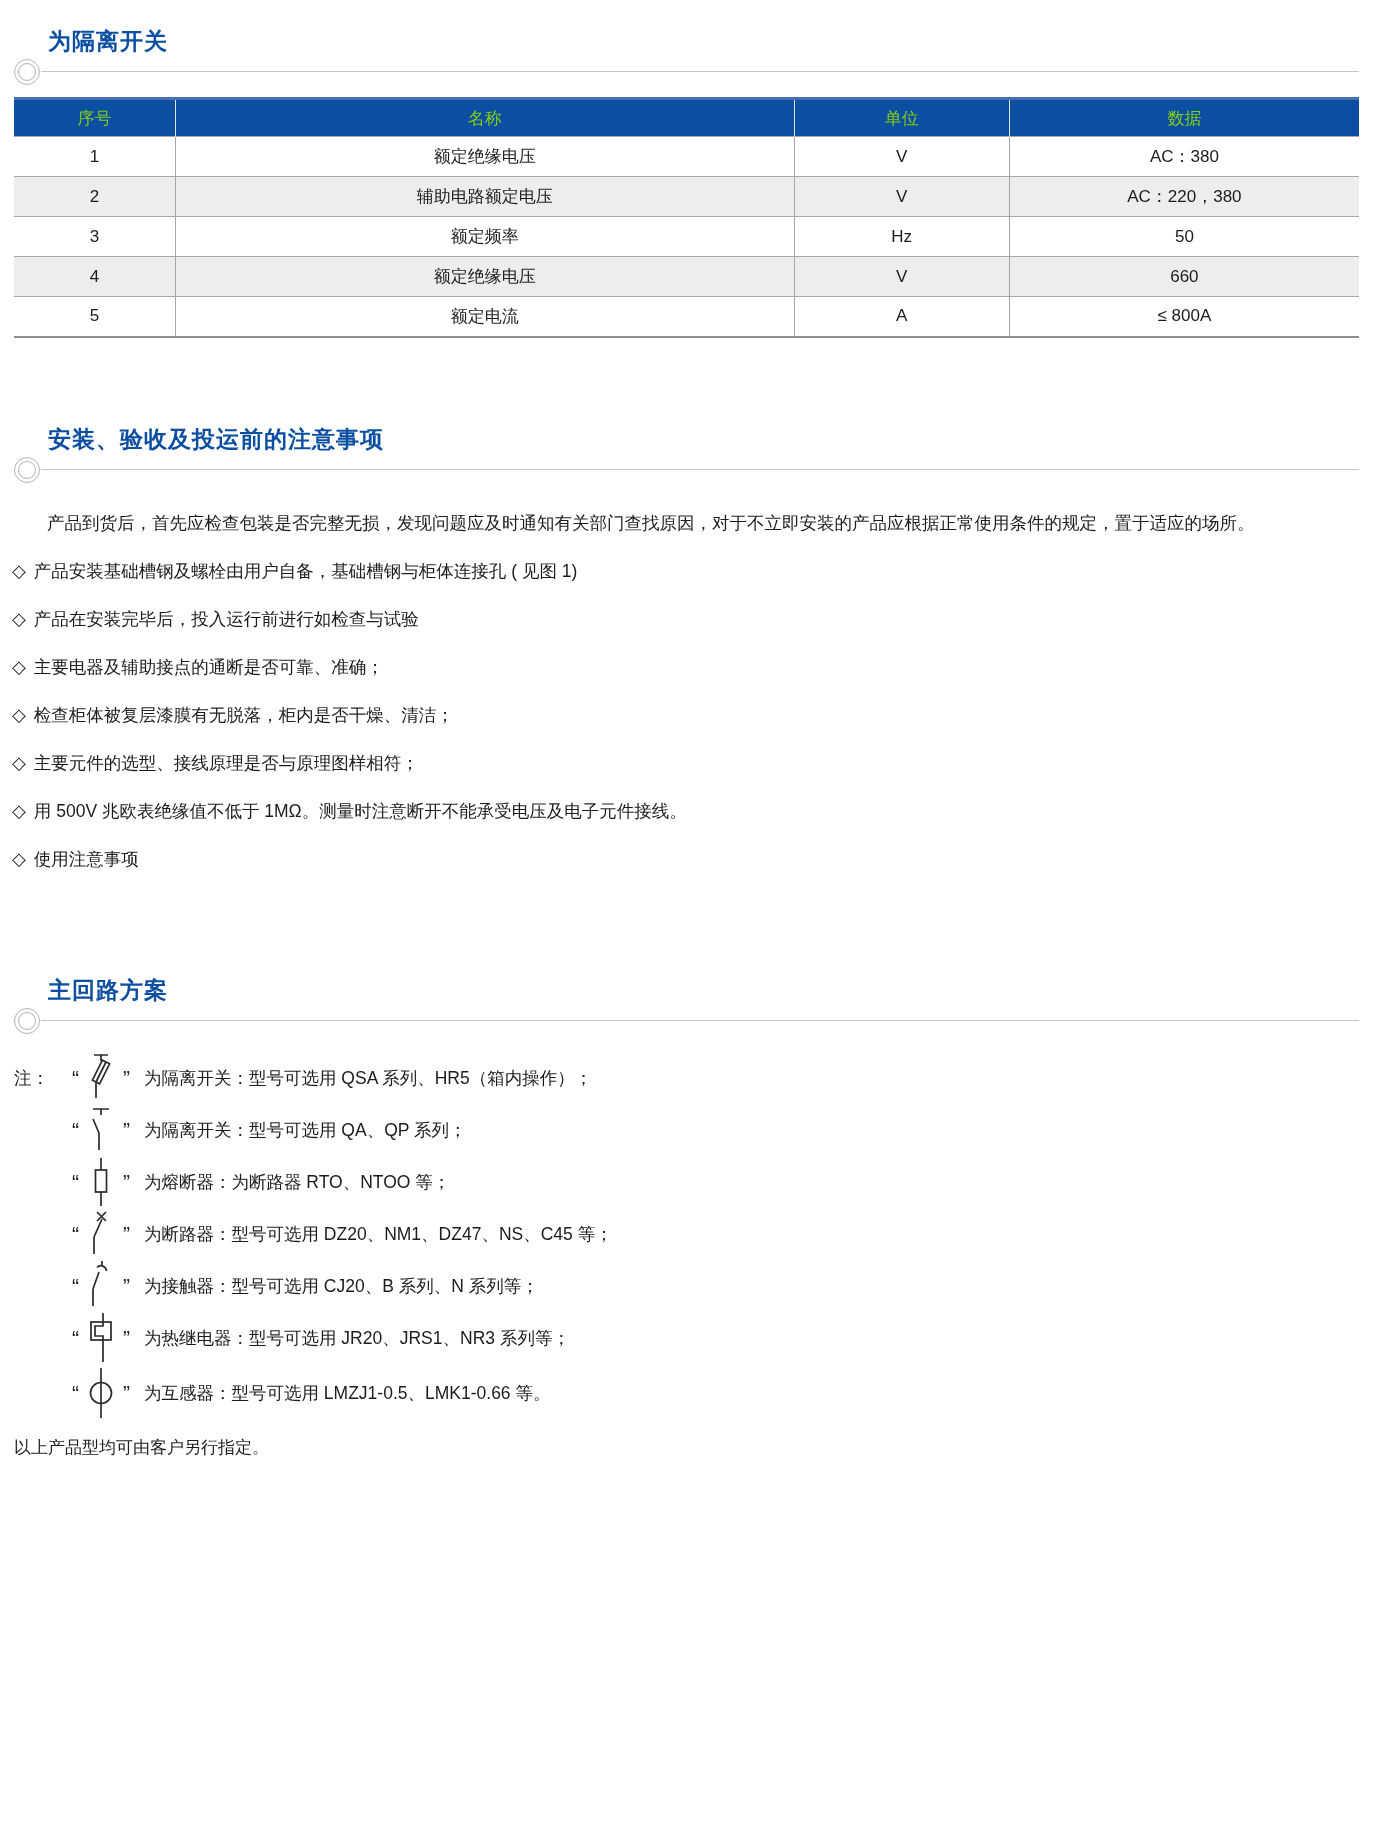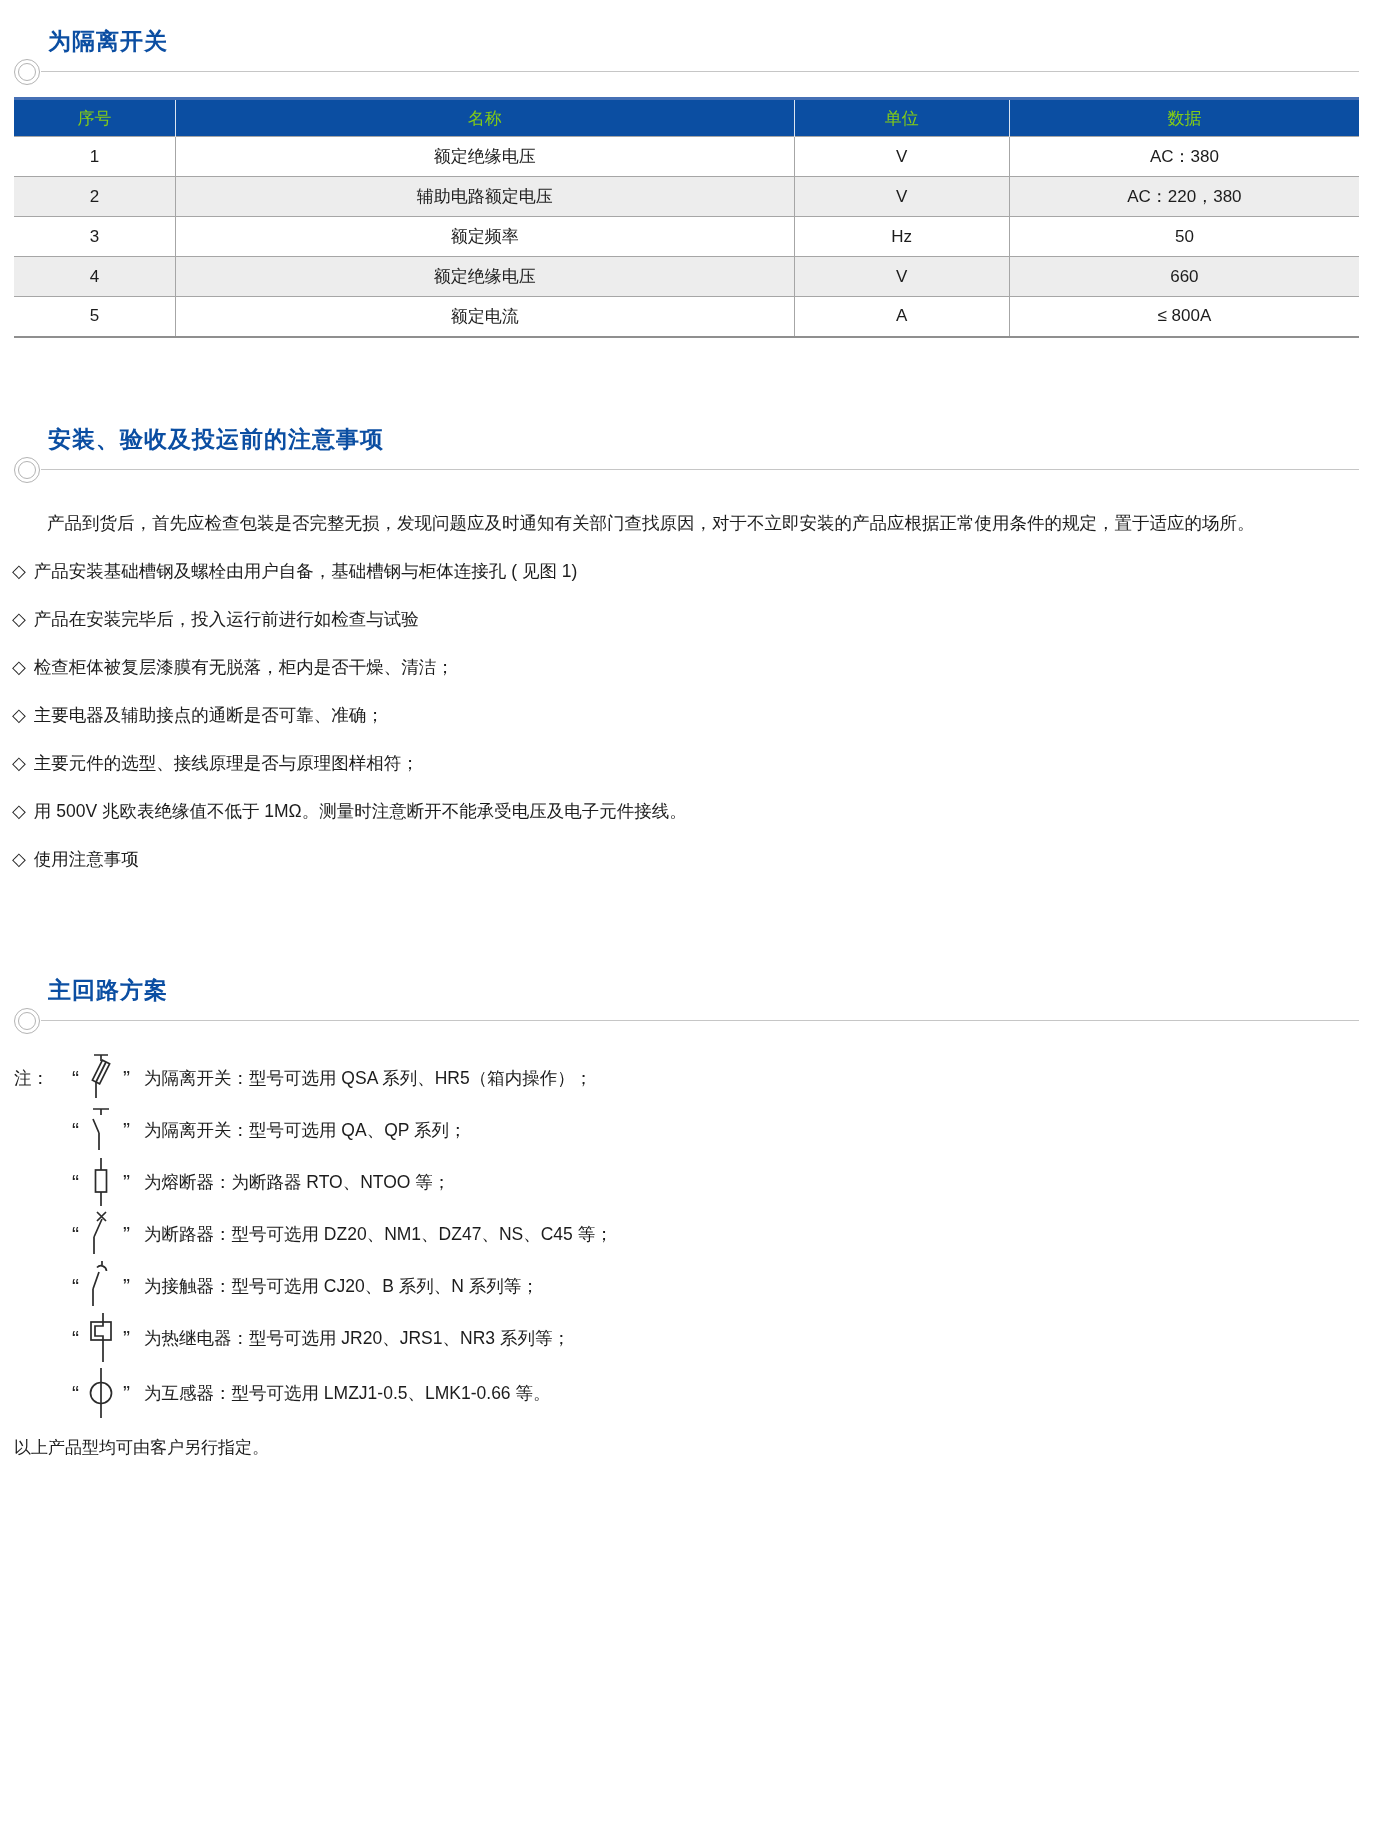--- a/index.html
+++ b/index.html
@@ -160,22 +160,22 @@
         <span class="sec-ring"></span>
         <span class="sec-line"></span>
       </div>
     </div>
 
     <div class="bodytext">
       <p class="para">产品到货后，首先应检查包装是否完整无损，发现问题应及时通知有关部门查找原因，对于不立即安装的产品应根据正常使用条件的规定，置于适应的场所。</p>
       <div id="bullet-list">
           <div class="bullet"><span class="marker">◇</span><span>产品安装基础槽钢及螺栓由用户自备，基础槽钢与柜体连接孔 ( 见图 1)</span></div>
           <div class="bullet"><span class="marker">◇</span><span>产品在安装完毕后，投入运行前进行如检查与试验</span></div>
+          <div class="bullet"><span class="marker">◇</span><span>主要电器及辅助接点的通断是否可靠、准确；</span></div>
           <div class="bullet"><span class="marker">◇</span><span>检查柜体被复层漆膜有无脱落，柜内是否干燥、清洁；</span></div>
-          <div class="bullet"><span class="marker">◇</span><span>主要电器及辅助接点的通断是否可靠、准确；</span></div>
           <div class="bullet"><span class="marker">◇</span><span>主要元件的选型、接线原理是否与原理图样相符；</span></div>
           <div class="bullet"><span class="marker">◇</span><span>用 500V 兆欧表绝缘值不低于 1MΩ。测量时注意断开不能承受电压及电子元件接线。</span></div>
           <div class="bullet"><span class="marker">◇</span><span>使用注意事项</span></div>
         </div>
     </div>
   </section>
 
   <section class="sect3">
     <div class="sec-head">
       <div class="sec-title">主回路方案</div>

